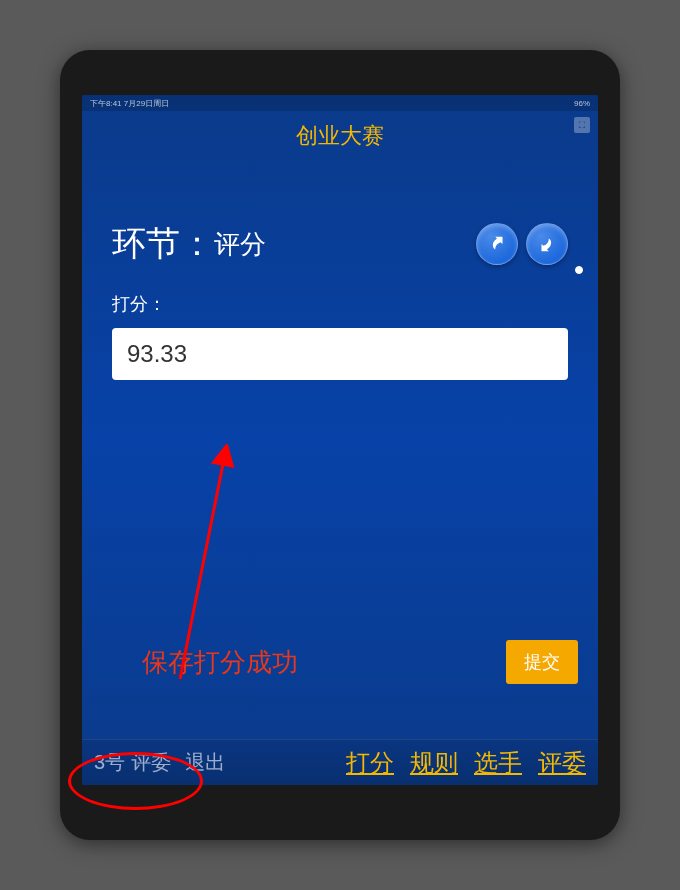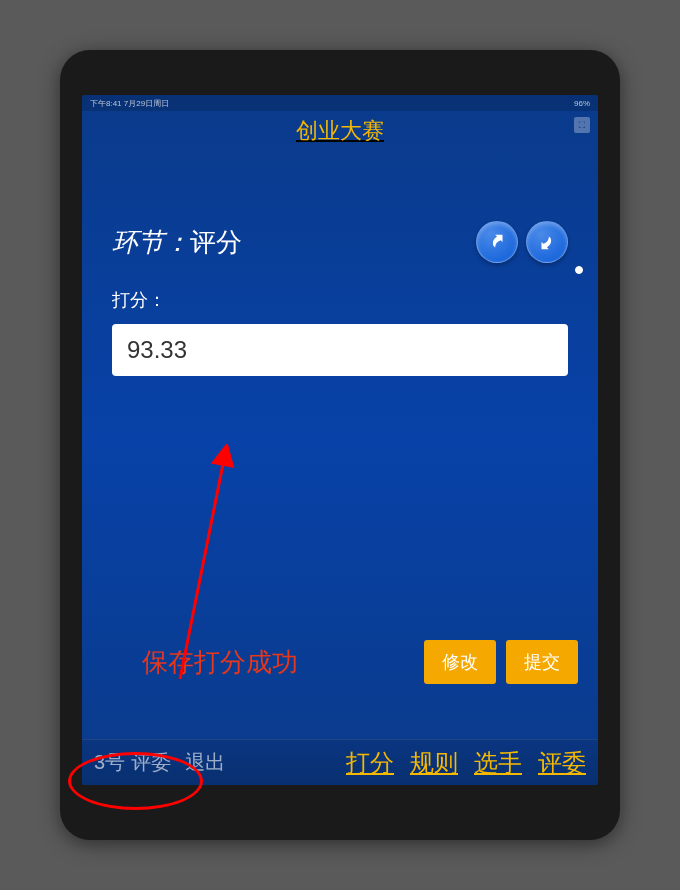--- a/index.html
+++ b/index.html
@@ -42,24 +42,23 @@
       display: flex;
       align-items: center;
       justify-content: space-between;
       padding: 0 8px;
       font-size: 8px;
       color: rgba(255,255,255,0.7);
     }
     .header {
       height: 40px;
       display: flex;
-      align-items: center;
-      justify-content: center;
-      position: relative;
-      text-decoration: underline;
+      align-items: flex-end;
+      justify-content: center;
+      position: relative;
     }
     .header-title {
       color: #f5b800;
       font-size: 22px;
       font-weight: 500;
     }
     .fullscreen-btn {
       position: absolute;
       right: 8px;
       top: 6px;
@@ -134,22 +133,21 @@
       border-radius: 50%;
       background: #fff;
     }
     .section-row {
       display: flex;
       align-items: center;
       margin-top: 45px;
     }
     .section-label {
       color: #fff;
-      font-size: 26px;
-      font-style: italic;
+      font-size: 34px;
     }
     .section-value {
       color: #fff;
       font-size: 26px;
       flex: 1;
     }
     .nav-buttons {
       display: flex;
       gap: 8px;
     }
@@ -295,21 +293,20 @@
             </svg>
           </div>
         </div>
       </div>
       
       <div class="score-label">打分：</div>
       <input class="score-input" type="text" value="93.33" style="">
       
       <div class="bottom-actions">
         <span class="status-text">保存打分成功</span>
-        <button class="action-btn">修改</button>
         <button class="action-btn">提交</button>
       </div>
       
     </div>
 
     <div class="footer-nav">
       <div class="footer-left">
         <span>3号</span>
         <span>评委</span>
       </div>

